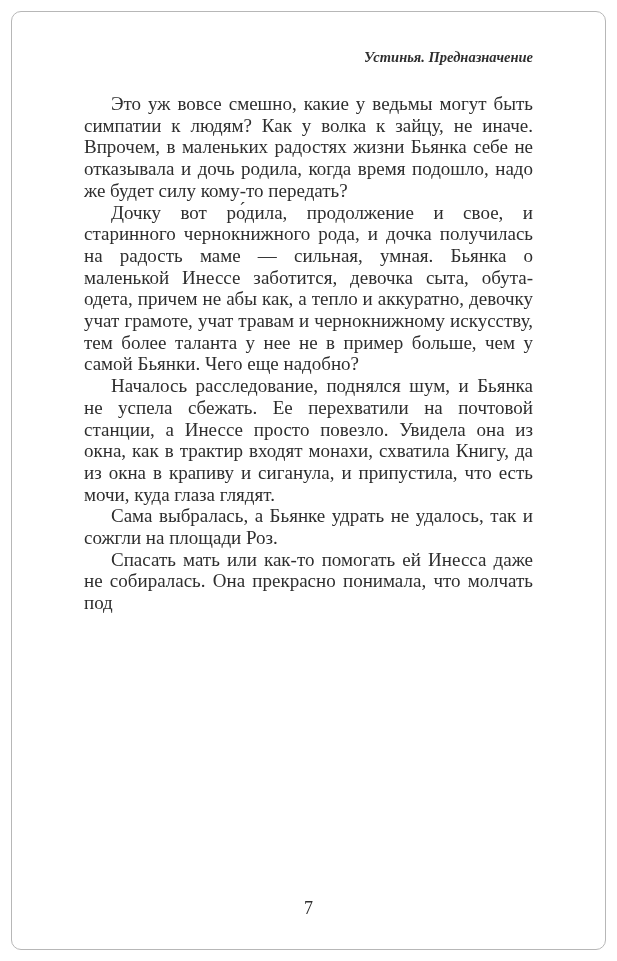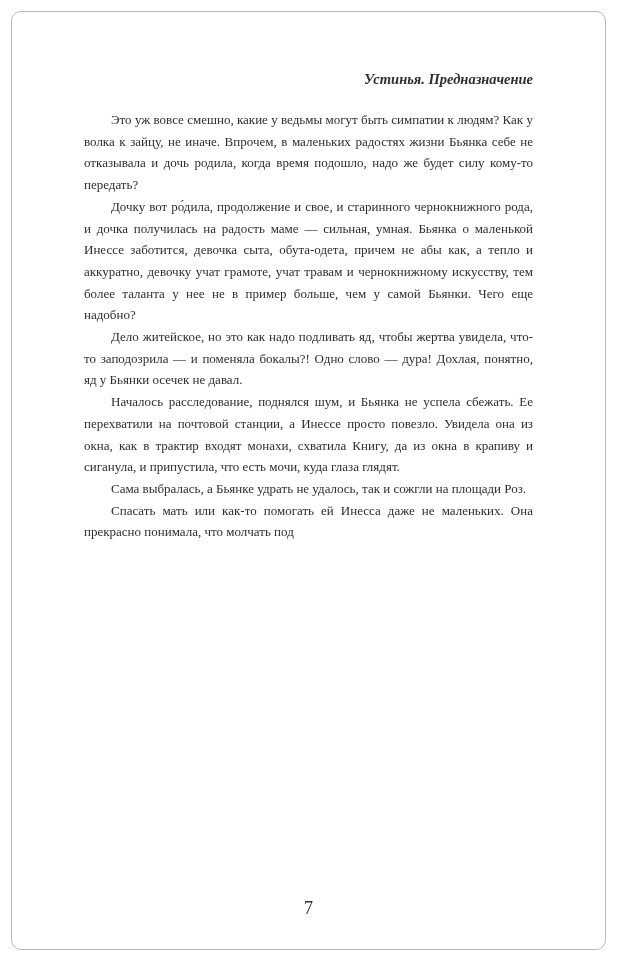--- a/index.html
+++ b/index.html
@@ -29,31 +29,31 @@
     pointer-events: none;
   }
   .content {
     position: absolute;
     left: 84px;
     top: 0;
     width: 449px;
     height: 961px;
   }
   .running-header {
-    margin-top: 71px;
+    margin-top: 49px;
     text-align: right;
     font-style: italic;
     font-weight: bold;
     font-size: 14.5px;
     line-height: 17px;
     color: #2e2e2e;
   }
   .body-text {
-    margin-top: 21px;
-    font-size: 13px;
+    margin-top: 27px;
+    font-size: 19px;
     line-height: 21.7px;
     text-align: justify;
     hyphens: auto;
     -webkit-hyphens: auto;
   }
   .body-text p {
     margin: 0;
     padding: 0;
     text-indent: 27px;
   }
@@ -70,20 +70,19 @@
 </head>
 <body>
 
 <div class="page">
   <div class="frame"></div>
   <div class="content">
     <div class="running-header">Устинья. Предназначение</div>
     <div class="body-text">
         <p>Это уж вовсе смешно, какие у ведьмы могут быть симпатии к людям? Как у волка к зайцу, не иначе. Впрочем, в маленьких радостях жизни Бьянка себе не отказывала и дочь родила, когда время подошло, надо же будет силу кому-то передать?</p>
         <p>Дочку вот ро́дила, продолжение и свое, и старинного чернокнижного рода, и дочка получилась на радость маме — сильная, умная. Бьянка о маленькой Инессе заботится, девочка сыта, обута-одета, причем не абы как, а тепло и аккуратно, девочку учат грамоте, учат травам и чернокнижному искусству, тем более таланта у нее не в пример больше, чем у самой Бьянки. Чего еще надобно?</p>
-        <p>Дело житейское, но это как надо подливать яд, чтобы жертва увидела, что-то заподозрила — и поменяла бокалы?! Одно слово — дура! Дохлая, понятно, яд у Бьянки осечек не давал.</p>
         <p>Началось расследование, поднялся шум, и Бьянка не успела сбежать. Ее перехватили на почтовой станции, а Инессе просто повезло. Увидела она из окна, как в трактир входят монахи, схватила Книгу, да из окна в крапиву и сиганула, и припустила, что есть мочи, куда глаза глядят.</p>
         <p>Сама выбралась, а Бьянке удрать не удалось, так и сожгли на площади Роз.</p>
-        <p>Спасать мать или как-то помогать ей Инесса даже не маленьких. Она прекрасно понимала, что молчать под</p>
+        <p>Спасать мать или как-то помогать ей Инесса даже не собиралась. Она прекрасно понимала, что молчать под</p>
       </div>
     <div class="page-number">7</div>
   </div>
 </div>
 
 </body></html>

